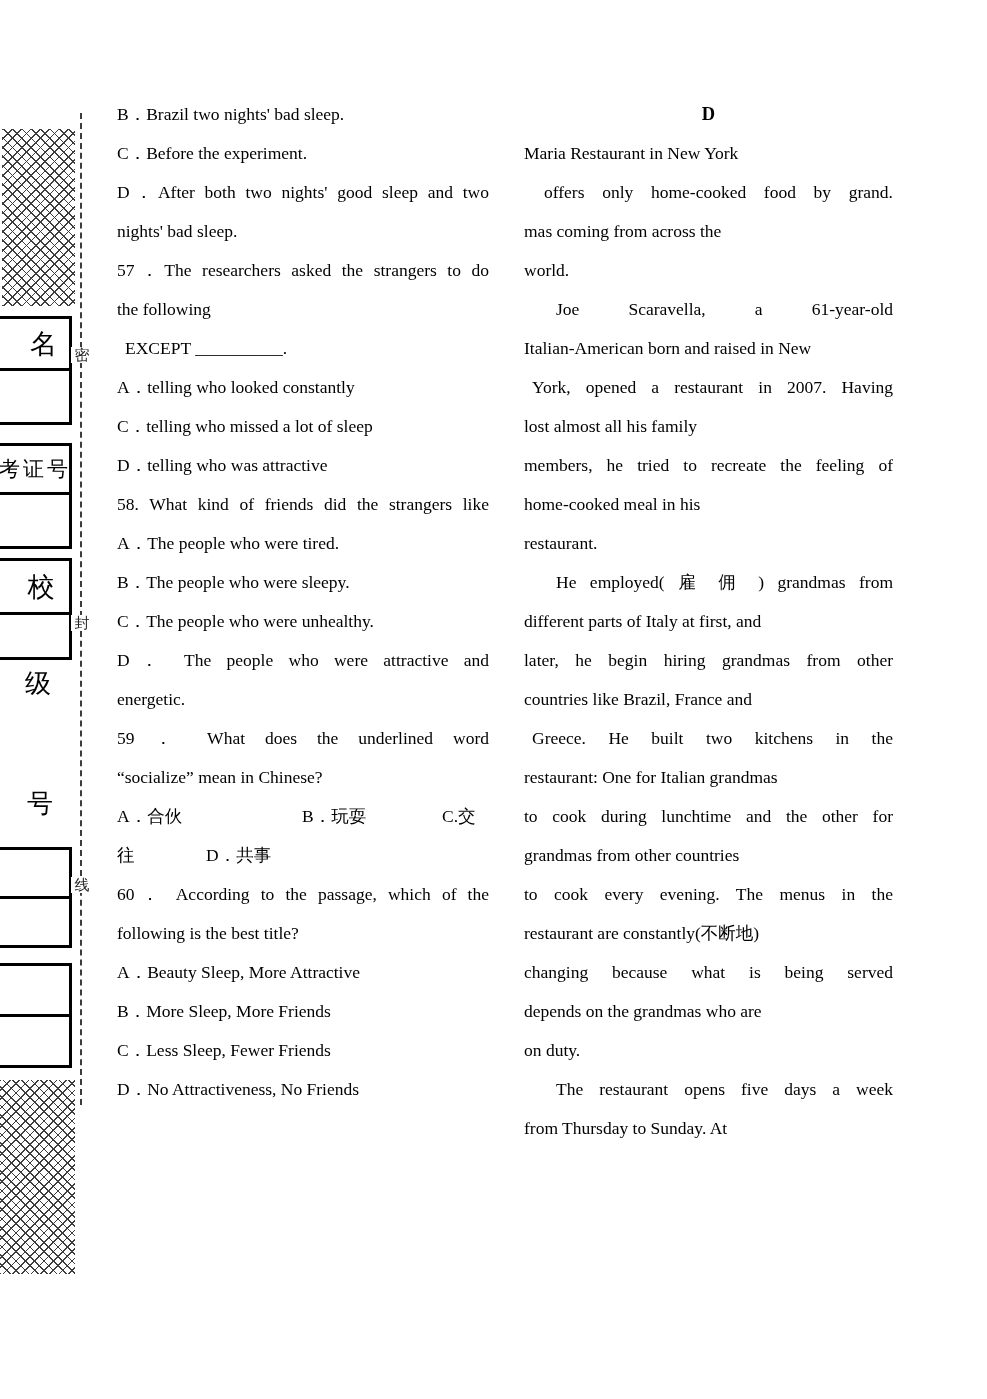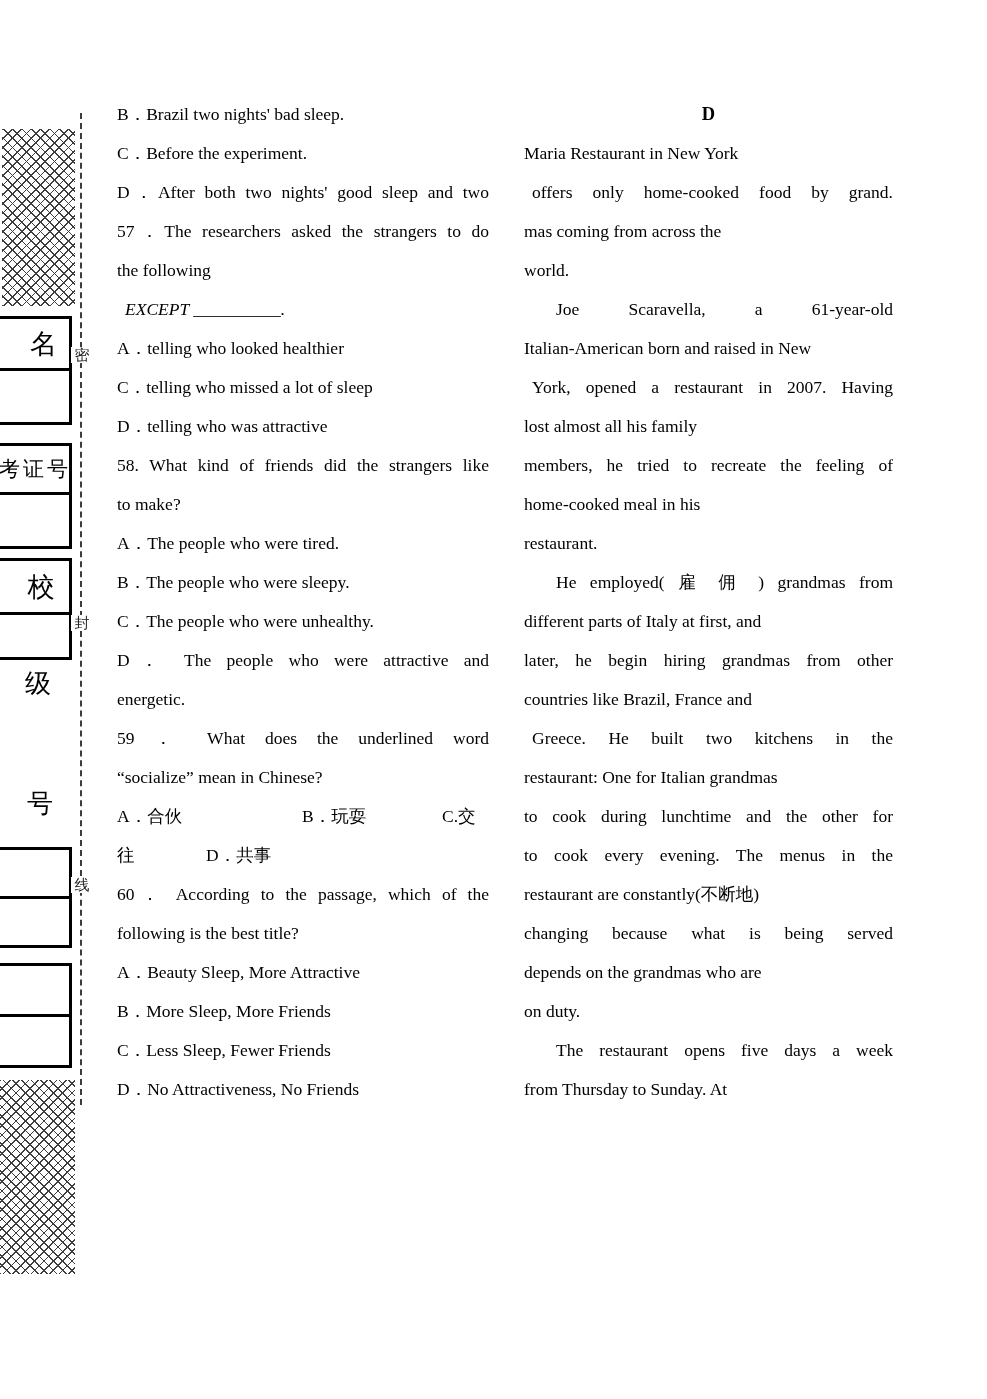--- a/index.html
+++ b/index.html
@@ -97,28 +97,28 @@
     <div class="dashline"></div>
     <span class="sealchar" style="top:347px;">密</span>
     <span class="sealchar" style="top:615px;">封</span>
     <span class="sealchar" style="top:877px;">线</span>
   </div>
 
   <div class="col col-left" id="col-left">
       <div class="line">B．Brazil two nights' bad sleep.</div>
       <div class="line">C．Before the experiment.</div>
       <div class="line jst">D．After both two nights' good sleep and two</div>
+      <div class="line">nights' bad sleep.</div>
       <div class="line jst">57．The researchers asked the strangers to do</div>
       <div class="line">the following</div>
-      <div class="line" style="text-indent: 8px; font-style: italic;">EXCEPT __________.</div>
-      <div class="line">A．telling who looked healthier</div>
+      <div class="line" style="text-indent: 8px;">EXCEPT __________.</div>
+      <div class="line">A．telling who looked constantly</div>
       <div class="line">C．telling who missed a lot of sleep</div>
       <div class="line">D．telling who was attractive</div>
       <div class="line jst">58. What kind of friends did the strangers like</div>
-      <div class="line">to make?</div>
       <div class="line">A．The people who were tired.</div>
       <div class="line">B．The people who were sleepy.</div>
       <div class="line">C．The people who were unhealthy.</div>
       <div class="line jst">D． The people who were attractive and</div>
       <div class="line">energetic.</div>
       <div class="line jst">59 ． What does the underlined word</div>
       <div class="line">“socialize” mean in Chinese?</div>
       <div class="line rel">
         <span class="seg" style="left: 0px;">A．合伙</span>
         <span class="seg" style="left: 185px;">B．玩耍</span>
@@ -133,37 +133,38 @@
       <div class="line">A．Beauty Sleep, More Attractive</div>
       <div class="line">B．More Sleep, More Friends</div>
       <div class="line">C．Less Sleep, Fewer Friends</div>
       <div class="line">D．No Attractiveness, No Friends</div>
     </div>
 
   <div class="col col-right">
     <div class="line hdr">D</div>
     <div id="col-right-lines">
         <div class="line">Maria Restaurant in New York</div>
-        <div class="line jst" style="text-indent: 8px;">offers only home-cooked food by grand.</div>
+        <div class="line jst" style="text-indent: 8px; margin-left: 12px;">offers only home-cooked food by grand.</div>
         <div class="line">mas coming from across the</div>
         <div class="line">world.</div>
         <div class="line jst" style="text-indent: 32px;">Joe Scaravella, a 61-year-old</div>
         <div class="line">Italian-American born and raised in New</div>
         <div class="line jst" style="text-indent: 8px; font-family: Liberation Serif, serif;">York, opened a restaurant in 2007. Having</div>
         <div class="line">lost almost all his family</div>
         <div class="line jst">members, he tried to recreate the feeling of</div>
         <div class="line">home-cooked meal in his</div>
         <div class="line">restaurant.</div>
         <div class="line jst" style="text-indent: 32px;">He employed( 雇 佣 ) grandmas from</div>
         <div class="line">different parts of Italy at first, and</div>
         <div class="line jst">later, he begin hiring grandmas from other</div>
         <div class="line">countries like Brazil, France and</div>
         <div class="line jst" style="text-indent: 8px;">Greece. He built two kitchens in the</div>
         <div class="line">restaurant: One for Italian grandmas</div>
         <div class="line jst">to cook during lunchtime and the other for</div>
+        <div class="line">grandmas from other countries</div>
         <div class="line jst">to cook every evening. The menus in the</div>
         <div class="line">restaurant are constantly(不断地)</div>
         <div class="line jst">changing because what is being served</div>
         <div class="line">depends on the grandmas who are</div>
         <div class="line">on duty.</div>
         <div class="line jst" style="text-indent: 32px;">The restaurant opens five days a week</div>
         <div class="line">from Thursday to Sunday. At</div>
       </div>
   </div>
 

